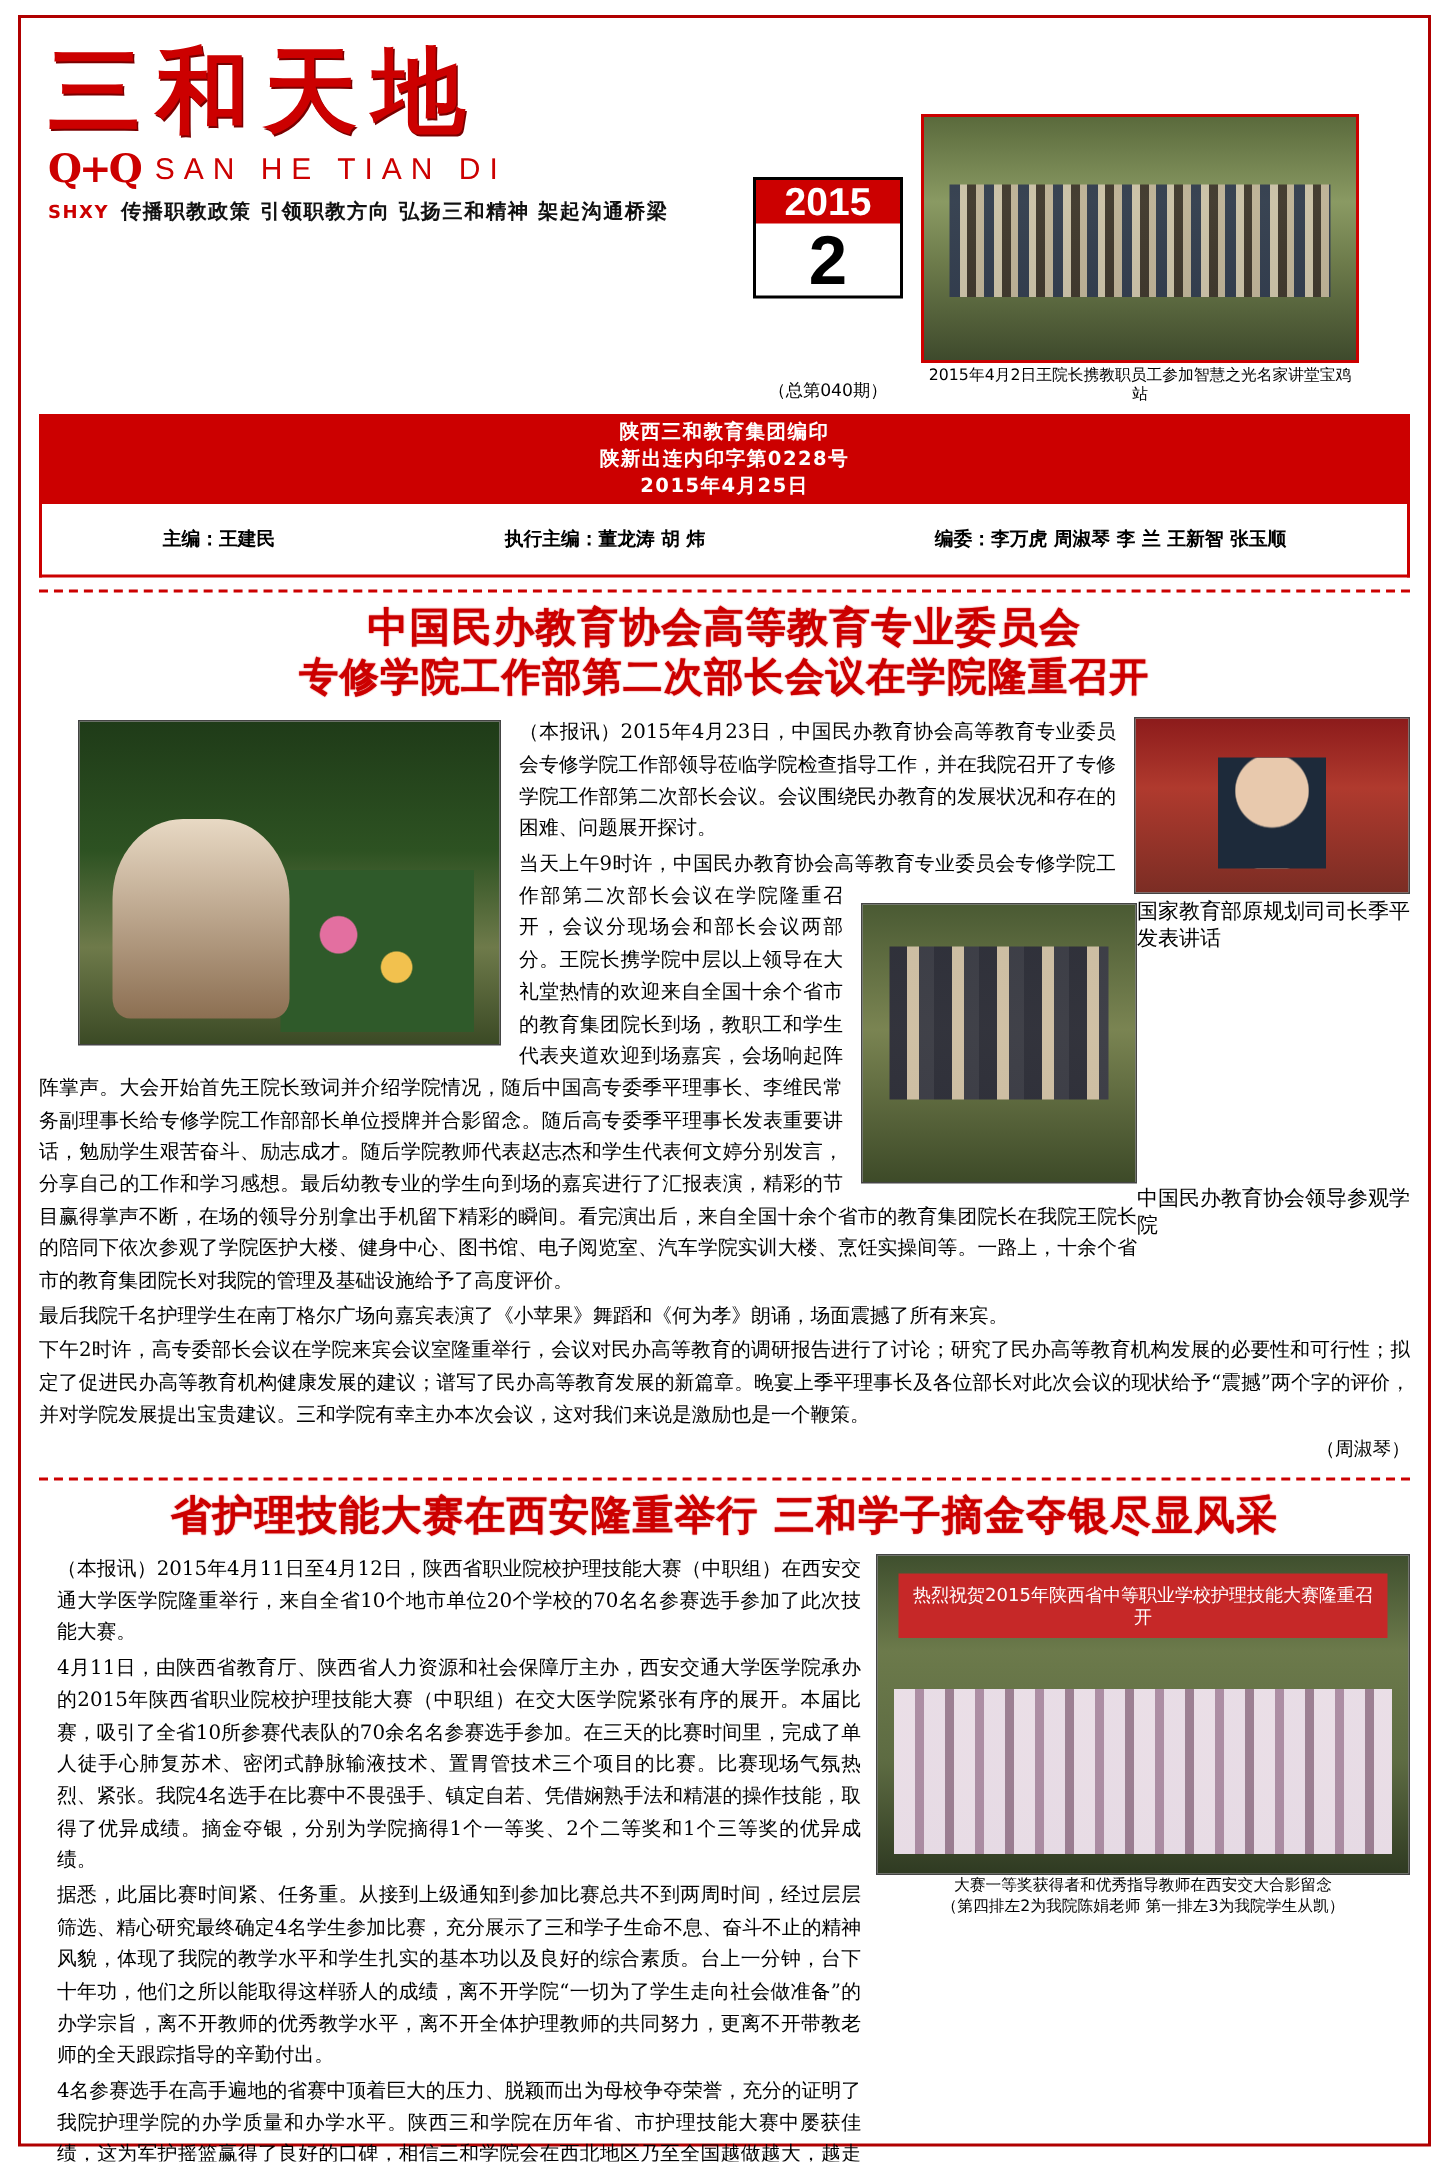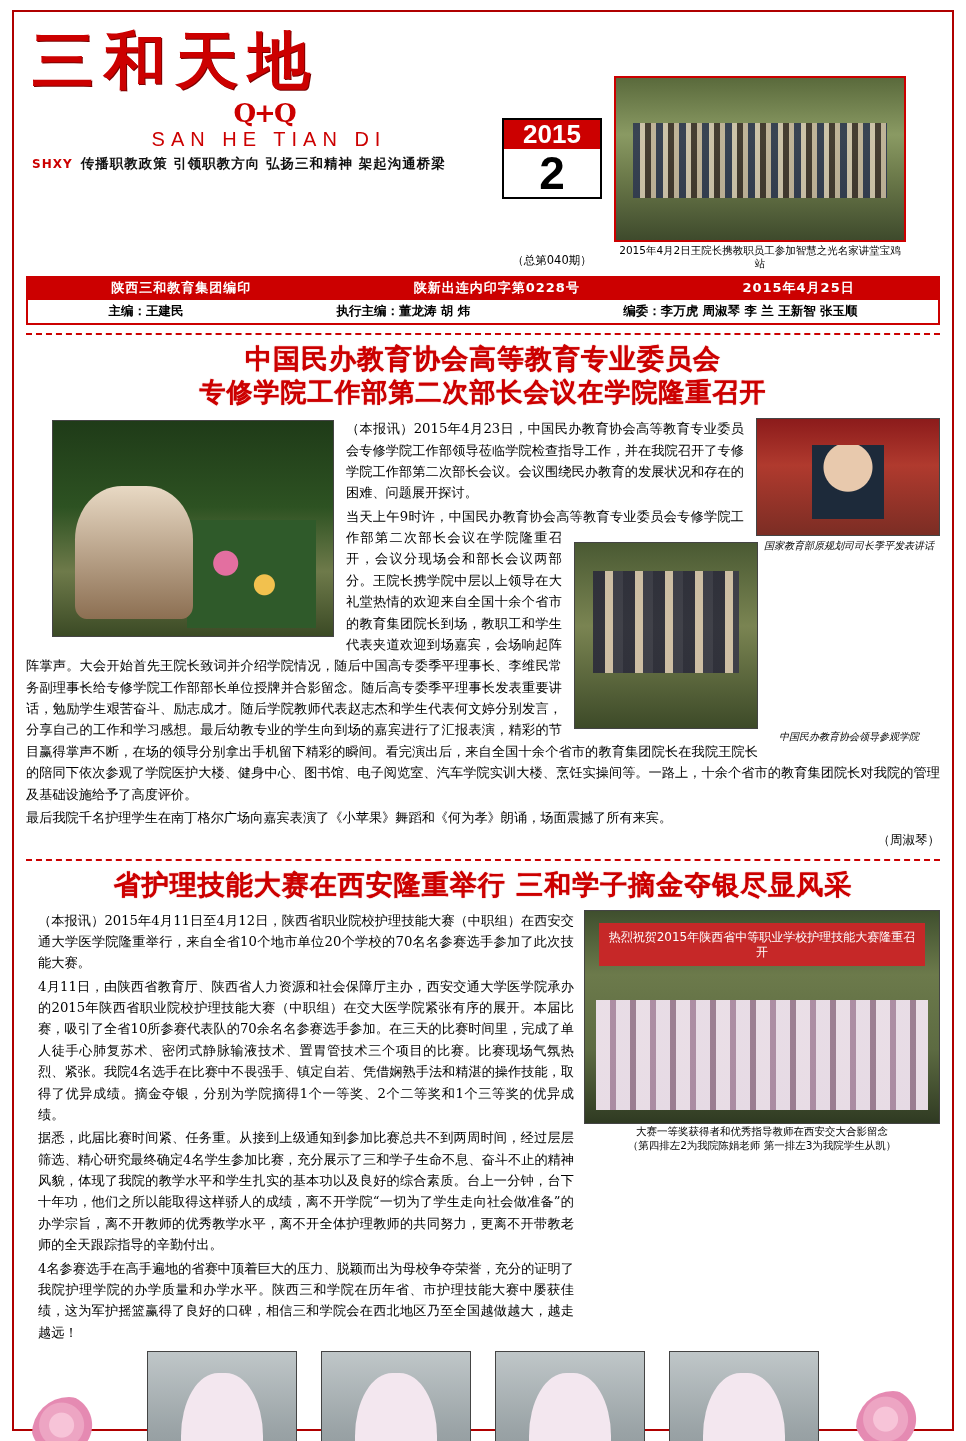--- a/index.html
+++ b/index.html
@@ -6,42 +6,42 @@
   body{width:966px;height:1441px;font-family:"DejaVu Sans","Liberation Sans",sans-serif;color:#000;}
   .page{position:relative;width:966px;height:1441px;box-sizing:border-box;padding:10px 14px;background:#fff;}
   .frame{position:absolute;left:12px;top:10px;right:12px;bottom:10px;border:2px solid #b00000;}
   .inner{position:relative;z-index:2;padding:6px 12px;}
 
   
   .masthead{display:flex;align-items:flex-start;gap:6px;}
   .mast-left{width:470px;position:relative;}
   .mast-title{font-family:"DejaVu Serif","Liberation Serif",serif;font-weight:bold;color:#cc0000;font-size:62px;letter-spacing:10px;line-height:1;margin:14px 0 0 6px;
     text-shadow:1px 1px 0 #7a0000;}
-  .pinyin-row{display:flex;align-items:center;margin:6px 0 0 6px;flex-direction:column;}
+  .pinyin-row{display:flex;align-items:center;margin:6px 0 0 6px;}
   .logo-mark{font-family:"DejaVu Serif",serif;color:#cc0000;font-size:26px;font-weight:bold;letter-spacing:-2px;}
   .pinyin{color:#cc0000;font-size:20px;letter-spacing:6px;margin-left:10px;font-family:"Liberation Sans",sans-serif;}
   .slogan-row{display:flex;align-items:baseline;margin:4px 0 0 6px;text-align:center;}
   .slogan-abbr{color:#cc0000;font-size:12px;font-weight:bold;letter-spacing:1px;margin-right:8px;}
   .slogan{font-size:13.5px;color:#111;letter-spacing:1px;font-weight:bold;}
 
   .issue-box{width:96px;border:2px solid #000;text-align:center;margin-top:52px;}
   .issue-year{background:#cc0000;color:#fff;font-size:26px;font-weight:bold;line-height:1.1;font-family:"Liberation Sans",sans-serif;}
   .issue-num{font-size:46px;font-weight:bold;line-height:1.05;font-family:"Liberation Sans",sans-serif;}
   .issue-total{font-size:11.5px;margin-top:54px;text-align:center;}
   .issue-wrap{width:100px;margin-top:50px;}
 
   .mast-photo{width:292px;margin-left:6px;margin-top:60px;}
   .mast-photo .ph{height:162px;border:2px solid #cc0000;background:linear-gradient(180deg,#5a6a3c 0%,#8a9a63 35%,#6d7b4b 60%,#3e4a2c 100%);position:relative;overflow:hidden;}
   .mast-photo .ph:after{content:"";position:absolute;left:6%;top:28%;width:88%;height:46%;
      background:repeating-linear-gradient(90deg,#2b3550 0 7px,#d8cbb5 7px 12px,#3a2f2a 12px 18px,#c9b9a2 18px 23px);opacity:.85;}
   .mast-photo .cap{font-size:10.5px;text-align:center;margin-top:2px;line-height:1.25;}
 
   
-  .bar-red{background:#cc0000;color:#fff;display:flex;align-items:center;justify-content:space-around;font-size:13px;font-weight:bold;padding:3px 4px;margin-top:6px;letter-spacing:1px;}
-  .bar-white{border-left:2px solid #cc0000;border-right:2px solid #cc0000;border-bottom:2px solid #cc0000;display:flex;align-items:center;justify-content:space-around;font-size:12.5px;padding:3px 4px;font-weight:bold;}
+  .bar-red{background:#cc0000;color:#fff;display:flex;align-items:center;justify-content:space-around;font-size:13px;font-weight:bold;padding:3px 4px;margin-top:6px;letter-spacing:1px;flex-direction:column;}
+  .bar-white{border-left:2px solid #cc0000;border-right:2px solid #cc0000;border-bottom:2px solid #cc0000;display:flex;align-items:center;justify-content:space-around;font-size:12.5px;padding:15px 4px;font-weight:bold;}
   .bar-white span{white-space:nowrap;}
 
   .hr-dash{border:0;border-top:2px dashed #cc0000;margin:8px 0 6px;}
 
   
   .headline{text-align:center;color:#cc0000;font-family:"DejaVu Serif","Liberation Serif",serif;font-weight:bold;font-size:27px;line-height:1.3;letter-spacing:1px;
      text-shadow:0 0 1px #cc0000;}
   .headline2{font-size:26px;}
 
   
@@ -51,21 +51,21 @@
   .ph-main:after{content:"";position:absolute;left:8%;top:30%;width:42%;height:62%;background:linear-gradient(180deg,#e8d9c4,#8c6f52);border-radius:40% 40% 10% 10%;}
   .ph-main:before{content:"";position:absolute;right:6%;bottom:4%;width:46%;height:50%;
      background:radial-gradient(circle at 30% 40%,#e36fa0 0 12px,transparent 13px),radial-gradient(circle at 60% 60%,#f2c14e 0 10px,transparent 11px),#2f5a2a;}
   .ph-r1{float:right;width:182px;height:116px;margin:0 0 4px 12px;border:1px solid #444;
      background:linear-gradient(180deg,#8c1b1b 0%,#b03a2e 40%,#7b2d24 100%);position:relative;overflow:hidden;}
   .ph-r1:after{content:"";position:absolute;left:30%;top:22%;width:40%;height:64%;background:radial-gradient(circle at 50% 30%,#e8c9ad 0 24px,transparent 25px),#1d2a3a;}
   .ph-r2{float:right;width:182px;height:185px;margin:2px 0 2px 12px;border:1px solid #444;
      background:linear-gradient(180deg,#4a5a33 0%,#7a8452 45%,#3d4a28 100%);position:relative;overflow:hidden;}
   .ph-r2:after{content:"";position:absolute;left:10%;top:15%;width:80%;height:55%;
      background:repeating-linear-gradient(90deg,#2b2b3a 0 12px,#d9c7ae 12px 20px,#3a3a48 20px 30px);opacity:.9;}
-  .ph-cap{clear:right;float:right;width:182px;font-size:10px;text-align:center;line-height:1.25;margin-bottom:6px;font-style:italic;}
+  .ph-cap{clear:right;float:right;width:182px;font-size:14px;line-height:1.25;margin-bottom:6px;}
   .body-text{font-size:13.2px;line-height:1.62;text-align:justify;color:#000;font-family:"DejaVu Serif","Liberation Serif",serif;}
   .body-text p{margin:0 0 2px 0;text-indent:0;}
   .sign{text-align:right;font-size:12.5px;margin-top:2px;}
 
   
   .art2{clear:both;margin-top:4px;}
   .art2-body{display:flex;gap:10px;margin-top:8px;}
   .col-left{flex:1;margin-left:12px;}
   .col-right{width:356px;}
   .ph-banner{height:212px;border:1px solid #444;position:relative;overflow:hidden;
@@ -145,20 +145,21 @@
         <div class="ph-main"></div>
         <div class="ph-r1"></div>
         <div class="ph-cap">国家教育部原规划司司长季平发表讲话</div>
         <div class="ph-r2"></div>
         <div class="ph-cap">中国民办教育协会领导参观学院</div>
 
         <div class="body-text">
           <p>（本报讯）2015年4月23日，中国民办教育协会高等教育专业委员会专修学院工作部领导莅临学院检查指导工作，并在我院召开了专修学院工作部第二次部长会议。会议围绕民办教育的发展状况和存在的困难、问题展开探讨。</p>
           <p>当天上午9时许，中国民办教育协会高等教育专业委员会专修学院工作部第二次部长会议在学院隆重召开，会议分现场会和部长会议两部分。王院长携学院中层以上领导在大礼堂热情的欢迎来自全国十余个省市的教育集团院长到场，教职工和学生代表夹道欢迎到场嘉宾，会场响起阵阵掌声。大会开始首先王院长致词并介绍学院情况，随后中国高专委季平理事长、李维民常务副理事长给专修学院工作部部长单位授牌并合影留念。随后高专委季平理事长发表重要讲话，勉励学生艰苦奋斗、励志成才。随后学院教师代表赵志杰和学生代表何文婷分别发言，分享自己的工作和学习感想。最后幼教专业的学生向到场的嘉宾进行了汇报表演，精彩的节目赢得掌声不断，在场的领导分别拿出手机留下精彩的瞬间。看完演出后，来自全国十余个省市的教育集团院长在我院王院长的陪同下依次参观了学院医护大楼、健身中心、图书馆、电子阅览室、汽车学院实训大楼、烹饪实操间等。一路上，十余个省市的教育集团院长对我院的管理及基础设施给予了高度评价。</p>
           <p>最后我院千名护理学生在南丁格尔广场向嘉宾表演了《小苹果》舞蹈和《何为孝》朗诵，场面震撼了所有来宾。</p>
+          <p>下午2时许，高专委部长会议在学院来宾会议室隆重举行，会议对民办高等教育的调研报告进行了讨论；研究了民办高等教育机构发展的必要性和可行性；拟定了促进民办高等教育机构健康发展的建议；谱写了民办高等教育发展的新篇章。晚宴上季平理事长及各位部长对此次会议的现状给予“震撼”两个字的评价，并对学院发展提出宝贵建议。三和学院有幸主办本次会议，这对我们来说是激励也是一个鞭策。</p>
           <div class="sign">（周淑琴）</div>
         </div>
       </div>
     </div>
 
     <hr class="hr-dash">
 
     <div class="art2">
       <div class="headline">省护理技能大赛在西安隆重举行 三和学子摘金夺银尽显风采</div>
 

